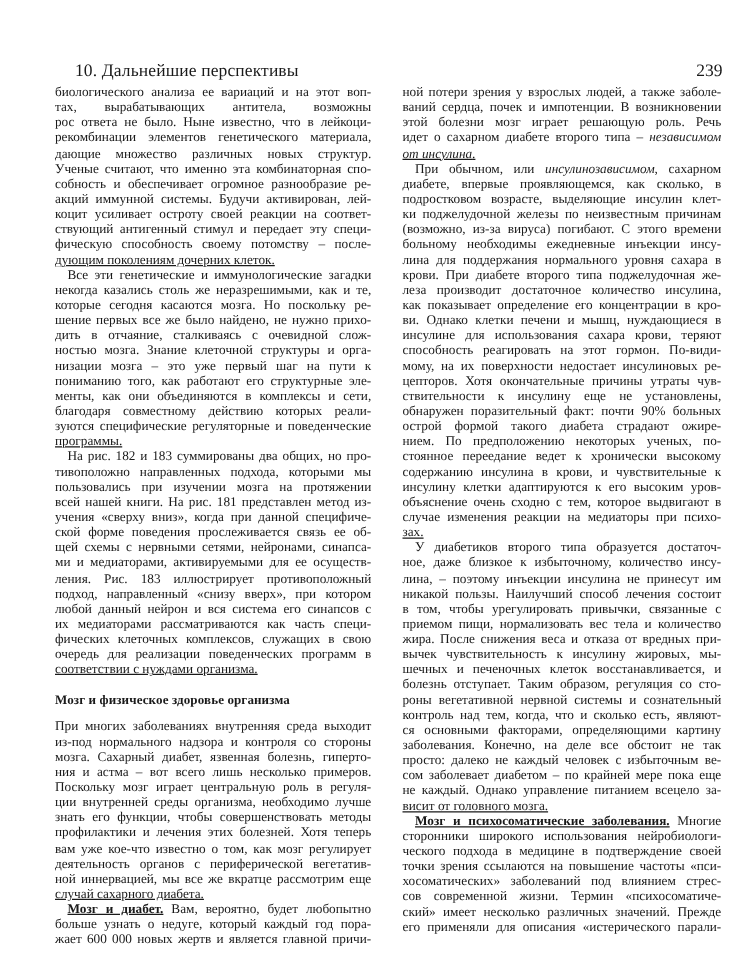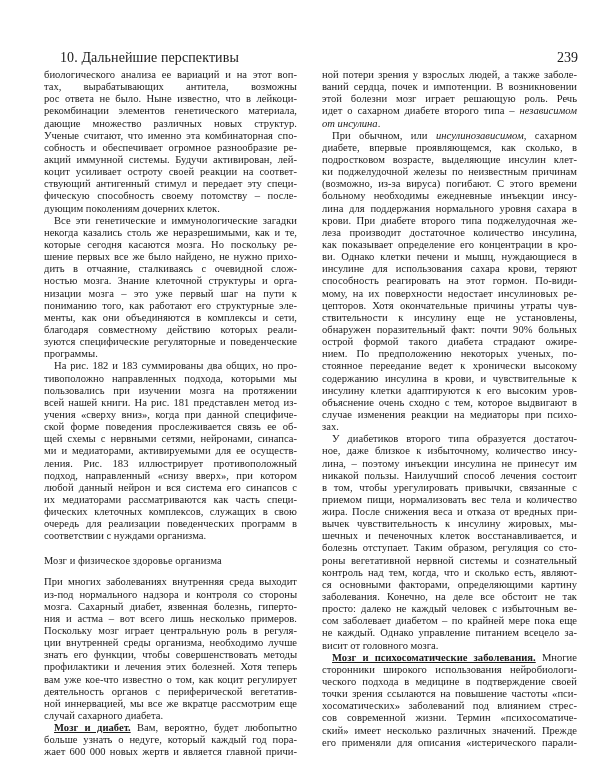--- a/index.html
+++ b/index.html
@@ -17,25 +17,25 @@
   .col {
     position: absolute; top: 69px; width: 253px;
     font-size: 10.6px; line-height: 12.15px;
   }
   .col.left { left: 44px; }
   .col.right { left: 307px; width: 255px; margin-left: 15px; }
   .ln {
     display: block; white-space: nowrap; text-align: justify;
     text-align-last: justify; height: 12.15px; overflow: visible;
   }
-  .ln.last { text-align-last: left; }
+  .ln.last { text-align-last: left; text-decoration: underline; }
   .ln.indent { padding-left: 10px; }
   .gap { display: block; height: 12px; }
   .heading {
-    display: block; font-weight: normal; font-size: 10.4px; height: 14px; line-height: 14px;
+    display: block; font-weight: bold; font-size: 10.4px; height: 14px; line-height: 14px;
     white-space: nowrap; letter-spacing: 0.1px;
   }
   b { font-weight: bold; text-decoration: underline; }
   i { font-style: italic; }
 </style>
 </head>
 <body>
 
 <header class="running-head">
   <span class="title">10. Дальнейшие перспективы</span>
@@ -93,21 +93,21 @@
   <span class="gap" style="height:8px"></span>
   <div>
       <span class="ln">При многих заболеваниях внутренняя среда выходит</span>
       <span class="ln">из-под нормального надзора и контроля со стороны</span>
       <span class="ln">мозга. Сахарный диабет, язвенная болезнь, гиперто-</span>
       <span class="ln">ния и астма – вот всего лишь несколько примеров.</span>
       <span class="ln">Поскольку мозг играет центральную роль в регуля-</span>
       <span class="ln">ции внутренней среды организма, необходимо лучше</span>
       <span class="ln">знать его функции, чтобы совершенствовать методы</span>
       <span class="ln">профилактики и лечения этих болезней. Хотя теперь</span>
-      <span class="ln">вам уже кое-что известно о том, как коцит регулирует</span>
+      <span class="ln">вам уже кое-что известно о том, как мозг регулирует</span>
       <span class="ln">деятельность органов с периферической вегетатив-</span>
       <span class="ln">ной иннервацией, мы все же вкратце рассмотрим еще</span>
       <span class="ln last">случай сахарного диабета.</span>
     </div>
   <div>
     <span class="ln indent"><b>Мозг и диабет.</b><span> Вам, вероятно, будет любопытно</span></span>
     <div>
         <span class="ln">больше узнать о недуге, который каждый год пора-</span>
         <span class="ln">жает 600 000 новых жертв и является главной причи-</span>
       </div>

